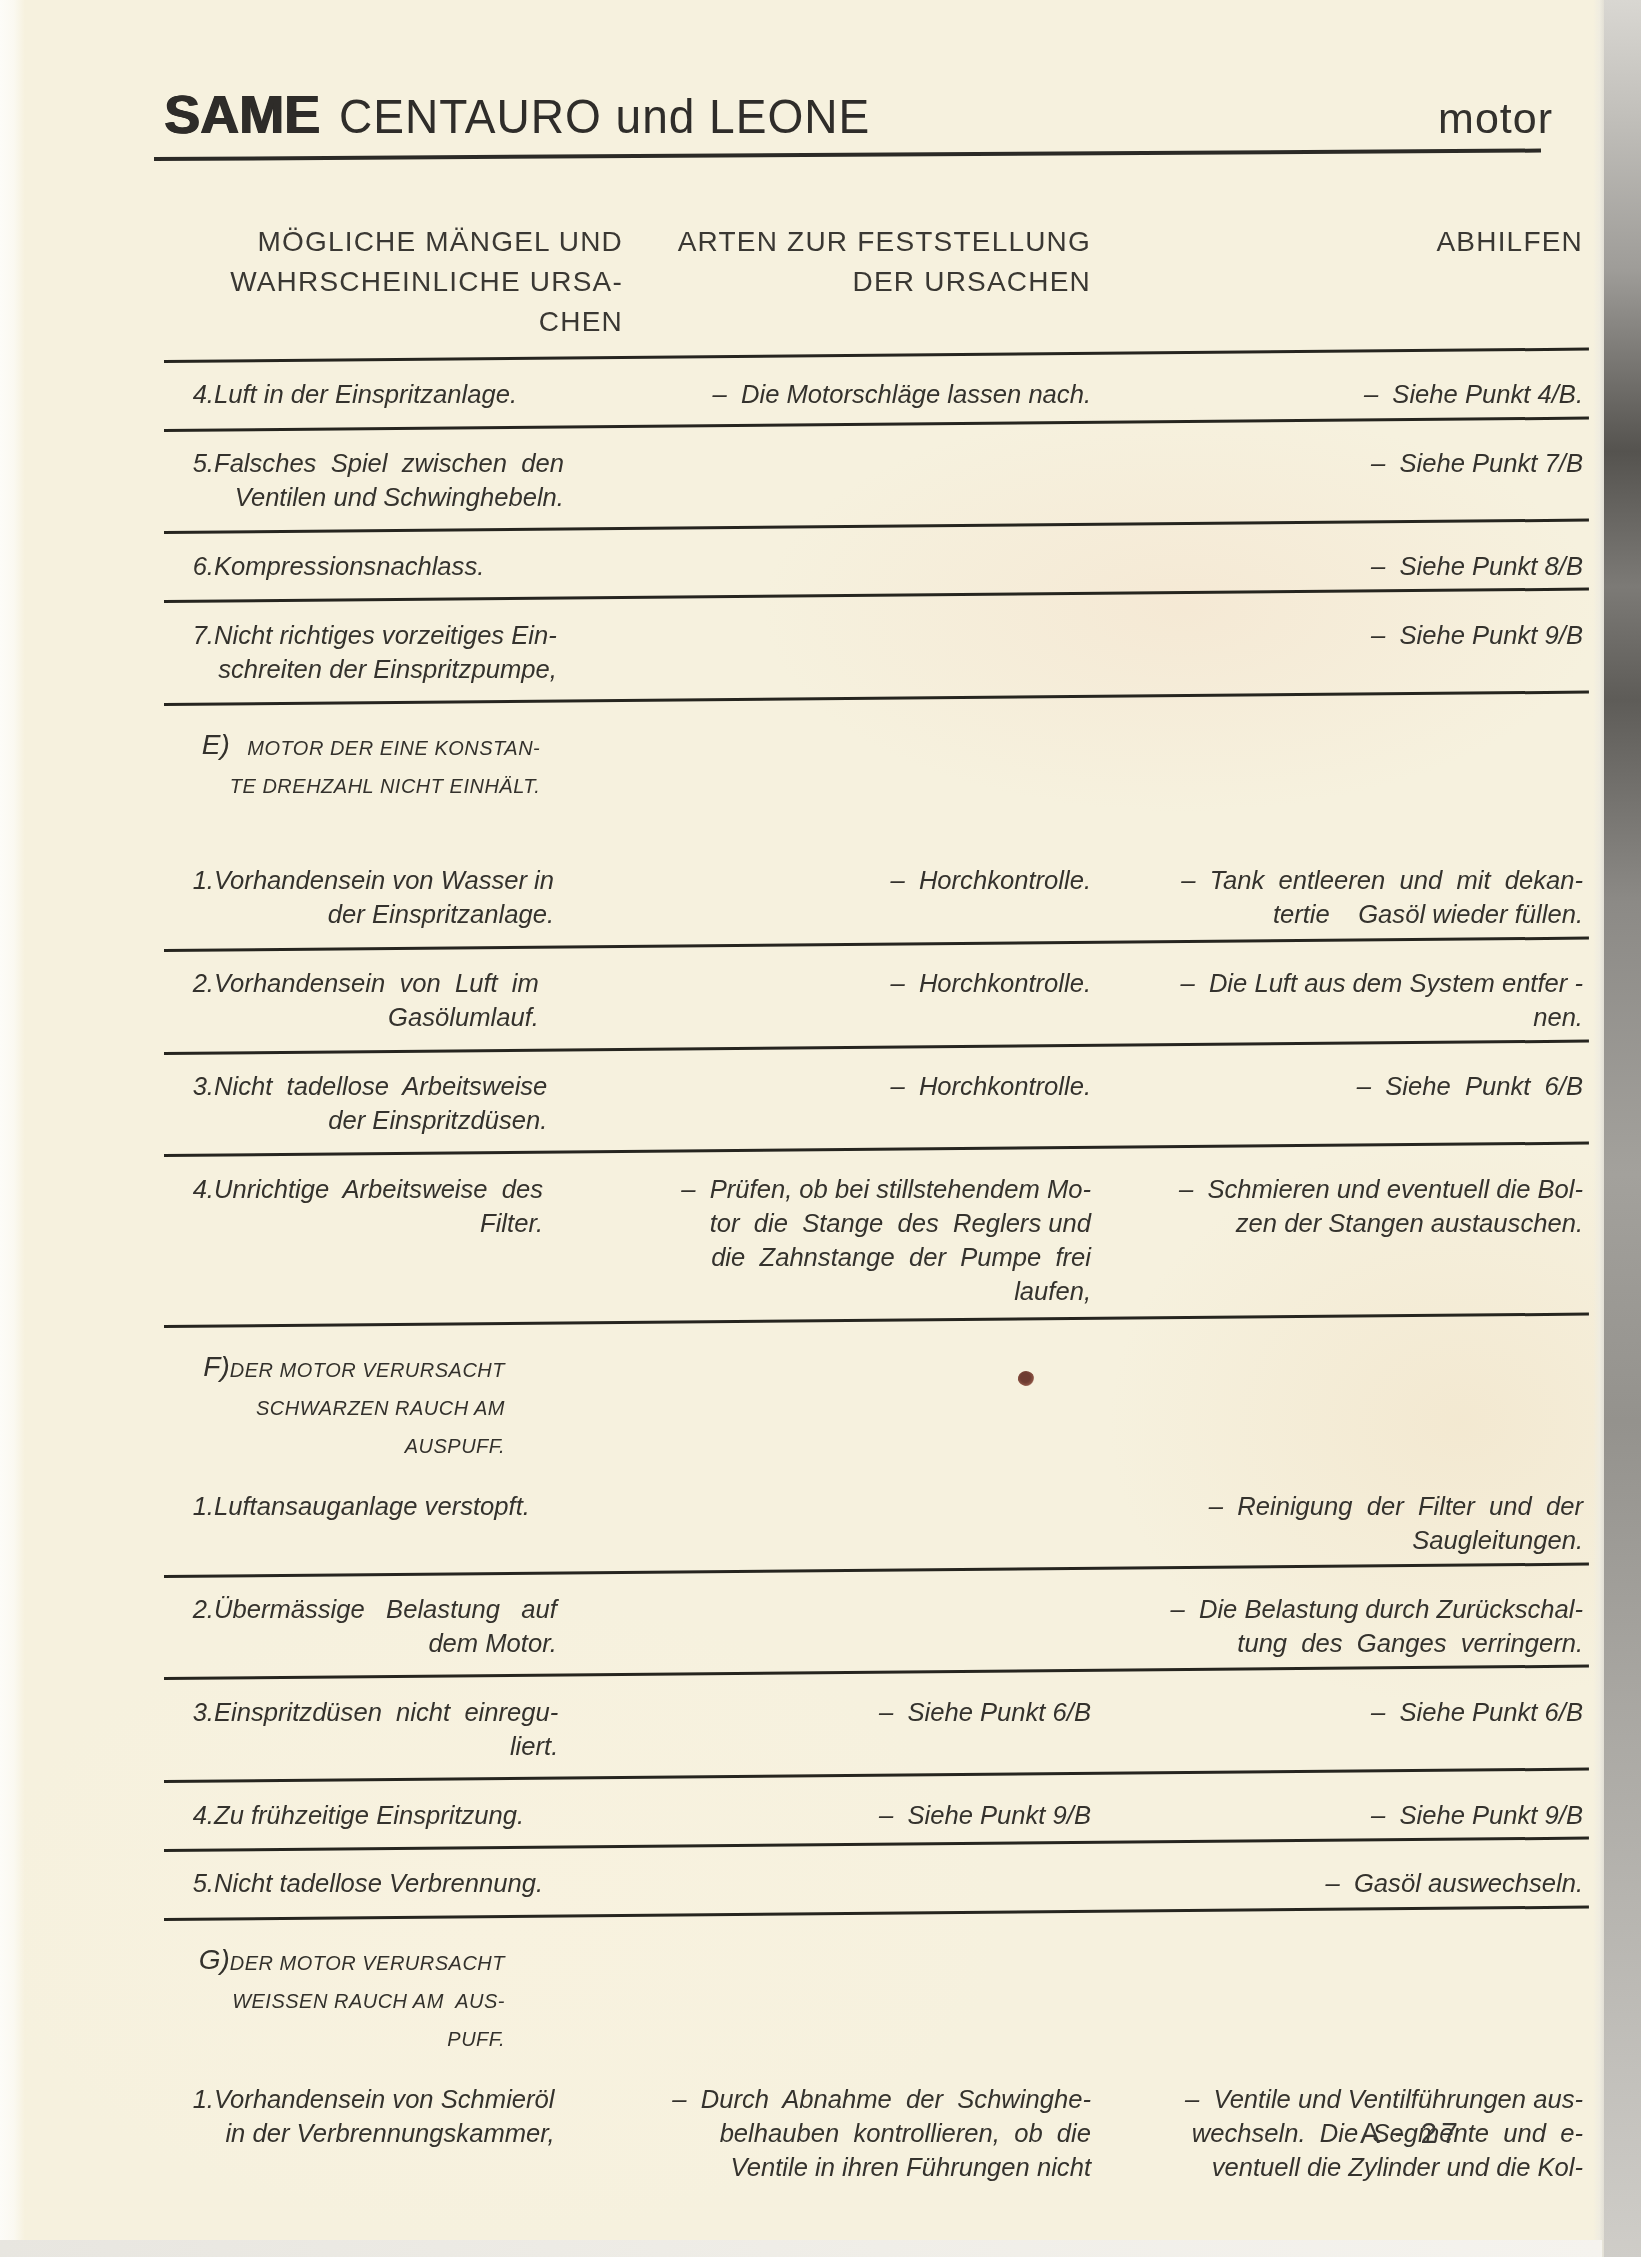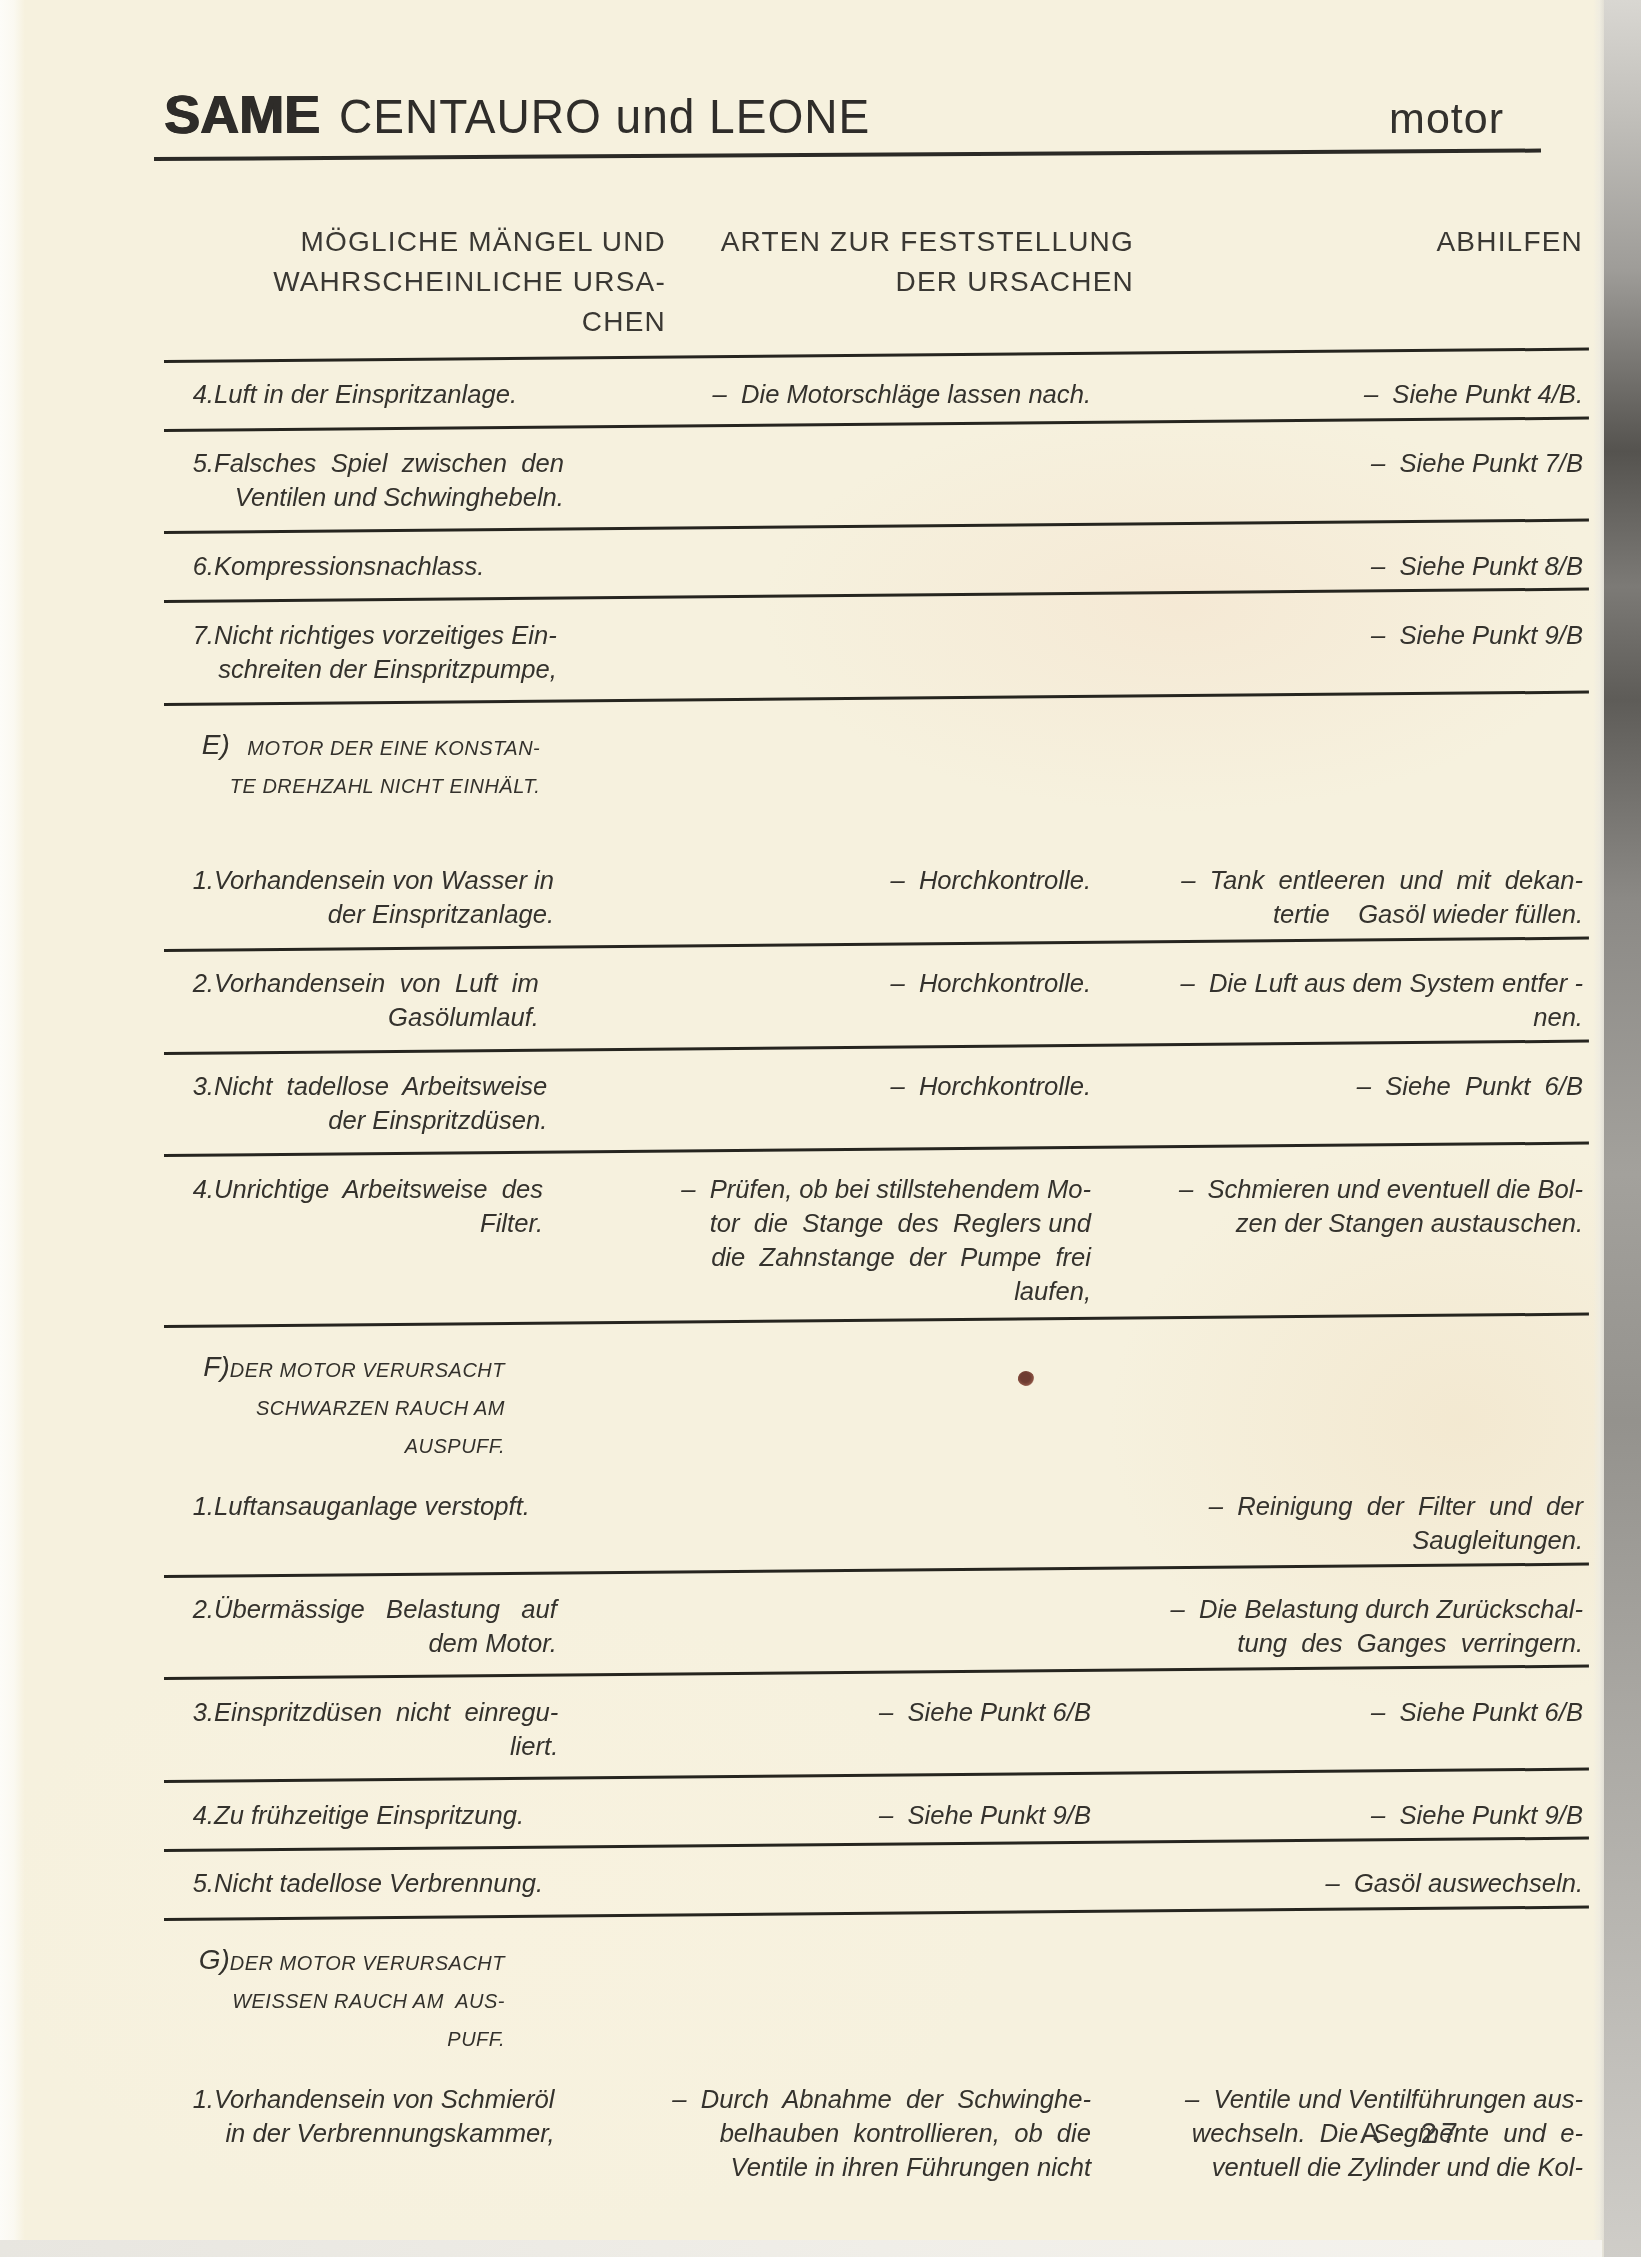--- a/index.html
+++ b/index.html
@@ -22,26 +22,26 @@
   .scan-bottom{position:absolute;left:0;right:39px;bottom:0;height:17.4px;
     background:linear-gradient(90deg,#e8e6e0,#f0eee8 55%,#f5f3ee);}
 
   .content{position:absolute;left:164px;top:0;width:1419px;text-align:right;}
 
   .masthead{display:flex;align-items:baseline;padding-top:83px;}
   .brand{font-size:54px;font-weight:bold;color:#2e2c29;letter-spacing:0;
     text-shadow:0.9px 0 currentColor,-0.4px 0 currentColor;}
   .brand-rest{font-size:48px;color:#2f2d2a;margin-left:19.3px;letter-spacing:1px;
     display:inline-block;transform:scaleX(.96);transform-origin:left bottom;}
-  .corner{margin-left:auto;margin-right:79px;font-size:43px;color:#33312d;letter-spacing:1px;}
+  .corner{margin-left:auto;margin-right:30px;font-size:43px;color:#33312d;letter-spacing:1px;}
   .masthead-rule{height:3.9px;background:#2b2a26;width:1387px;margin:11.6px 0 0 -9.7px;
     transform:rotate(-.35deg);transform-origin:left center;}
 
   .col-headers{display:flex;margin-top:62px;font-size:28px;line-height:40px;
-    letter-spacing:1.2px;color:#3a3833;margin-left:43px;}
+    letter-spacing:1.2px;color:#3a3833;}
   .ch{white-space:pre;}
   .ch-causes{width:459px;}
   .ch-detection{width:468px;padding-left:27px;box-sizing:border-box;}
   .ch-remedies{flex:1;padding-left:34px;box-sizing:border-box;}
 
   .rule{height:2.9px;background:#26251f;width:100.4%;
     transform:rotate(-.5deg);transform-origin:left center;}
   .rule.first{margin-top:17.4px;}
 
   .row{display:flex;padding:14.5px 0 17.4px;font-style:italic;font-size:25.6px;line-height:34px;color:#34322d;}

